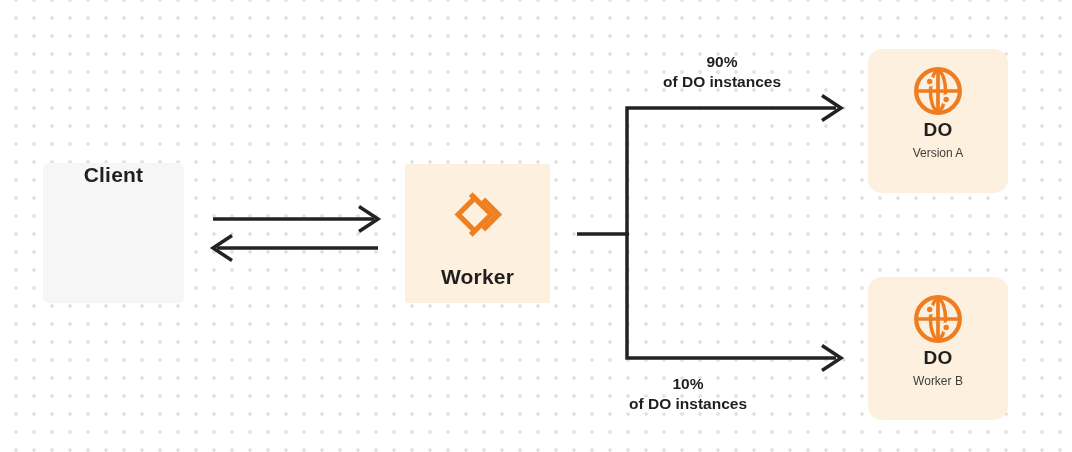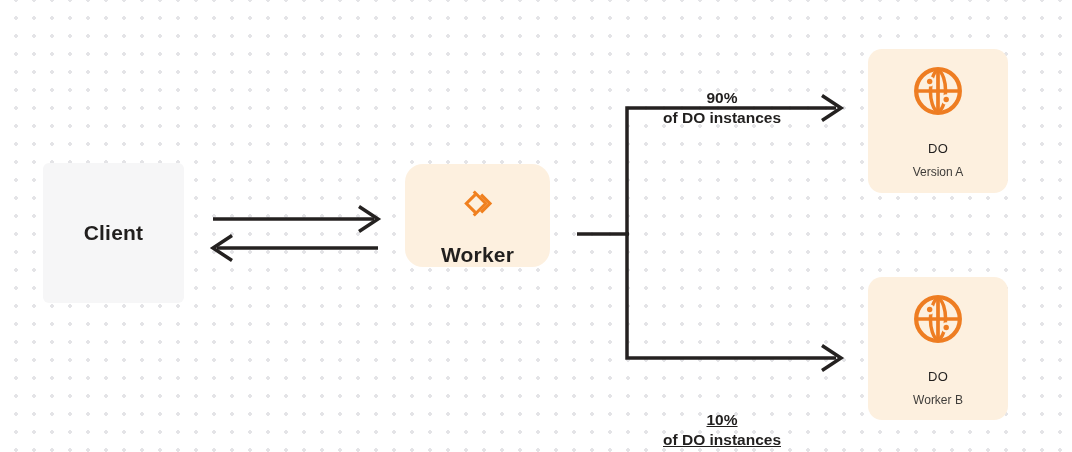--- a/index.html
+++ b/index.html
@@ -22,56 +22,56 @@
     background-color:var(--canvas-bg);
     background-image:radial-gradient(circle, var(--dot-color) 1.6px, transparent 1.9px);
     background-size:18px 18px;
     background-position:7px 9px;
     border-radius:10px;
     overflow:hidden;
   }
   .overlay{position:absolute;left:0;top:0;width:1072px;height:452px;pointer-events:none;}
   .overlay path{stroke:var(--line-color);stroke-width:3.5;fill:none;stroke-linejoin:miter;stroke-linecap:butt;}
 
-  .node{position:absolute;display:flex;flex-direction:column;align-items:center;justify-content:center;}
+  .node{position:absolute;display:flex;flex-direction:column;align-items:center;}
   .client-box{
     left:43px;top:163px;width:141px;height:140px;
     background:var(--gray-panel);border-radius:6px;
   }
   .client-label{font-size:21px;font-weight:700;color:var(--title-text);letter-spacing:.2px;}
 
   .worker-box{
-    left:405px;top:164px;width:145px;height:103px;
-    background:var(--cream-panel);border-radius:18px;
+    left:405px;top:164px;width:145px;height:139px;
+    background:var(--cream-panel);border-radius:2px;
     justify-content:flex-start;padding-top:24px;
   }
   .worker-logo{width:66px;height:53px;display:block;}
   .worker-logo path{stroke:var(--accent-orange);stroke-width:8;fill:none;stroke-linejoin:miter;stroke-linecap:butt;}
   .worker-label{margin-top:24px;font-size:21px;font-weight:700;color:var(--title-text);letter-spacing:.2px;}
 
   .do-box{
     width:140px;
     background:var(--cream-panel);border-radius:14px;
     justify-content:flex-start;padding-top:15px;
   }
   .do-a-box{left:868px;top:49px;height:144px;}
   .do-b-box{left:868px;top:277px;height:143px;}
   .globe{width:54px;height:54px;display:block;}
   .globe .stroke{stroke:var(--globe-orange);fill:none;}
   .globe .gap{fill:var(--cream-panel);}
   .globe .dot{fill:var(--globe-orange);}
-  .do-title{margin-top:19px;font-size:13px;line-height:24px;font-weight:400;color:var(--title-text);letter-spacing:.3px;}
+  .do-title{font-size:19px;line-height:24px;font-weight:700;color:var(--title-text);letter-spacing:.3px;}
   .do-subtitle{font-size:12px;line-height:22px;font-weight:400;color:var(--subtitle-text);}
 
   .edge-label{
     position:absolute;width:240px;text-align:center;
-    font-size:15.5px;line-height:20px;font-weight:700;color:var(--title-text);margin-top:36px;
+    font-size:15.5px;line-height:20px;font-weight:700;color:var(--title-text);
   }
   .edge-label-a{left:602px;top:52px;}
-  .edge-label-b{left:602px;top:374px;text-decoration:underline;}
+  .edge-label-b{left:568px;top:374px;}
 </style>
 </head>
 <body>
 
 <div class="canvas">
 
   <svg class="overlay" viewBox="0 0 1072 452" aria-hidden="true">
 
     <path d="M 213 219 L 374 219"></path>
     <path d="M 359 206.5 L 378 219 L 359 231.5"></path>

